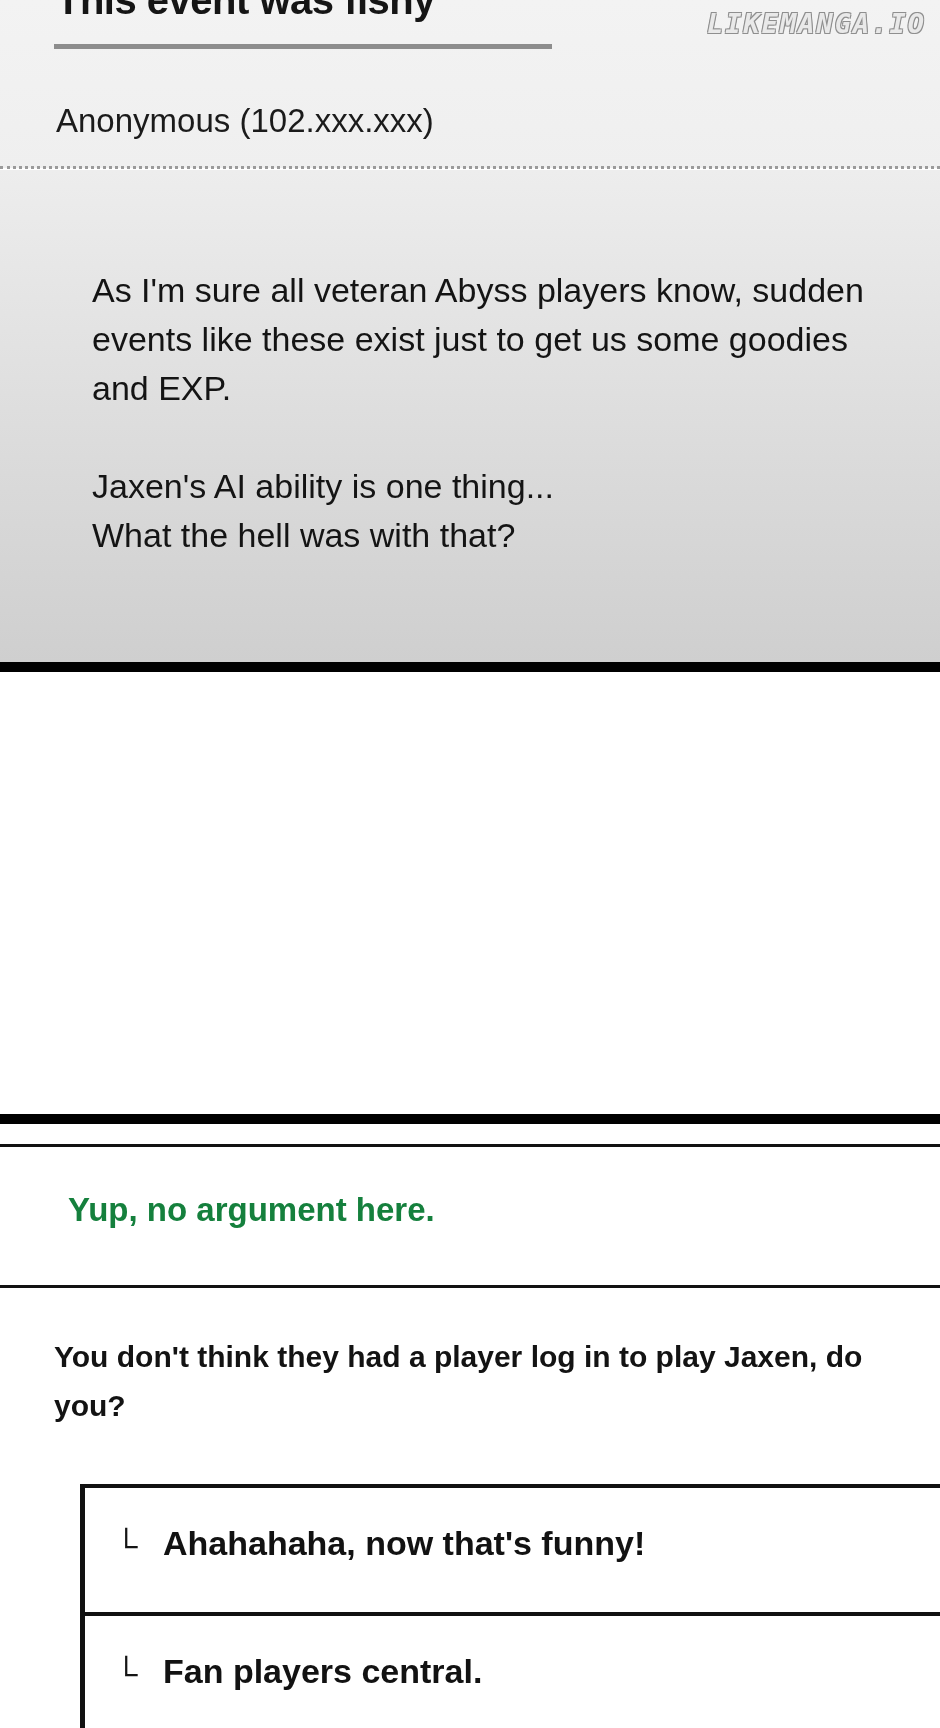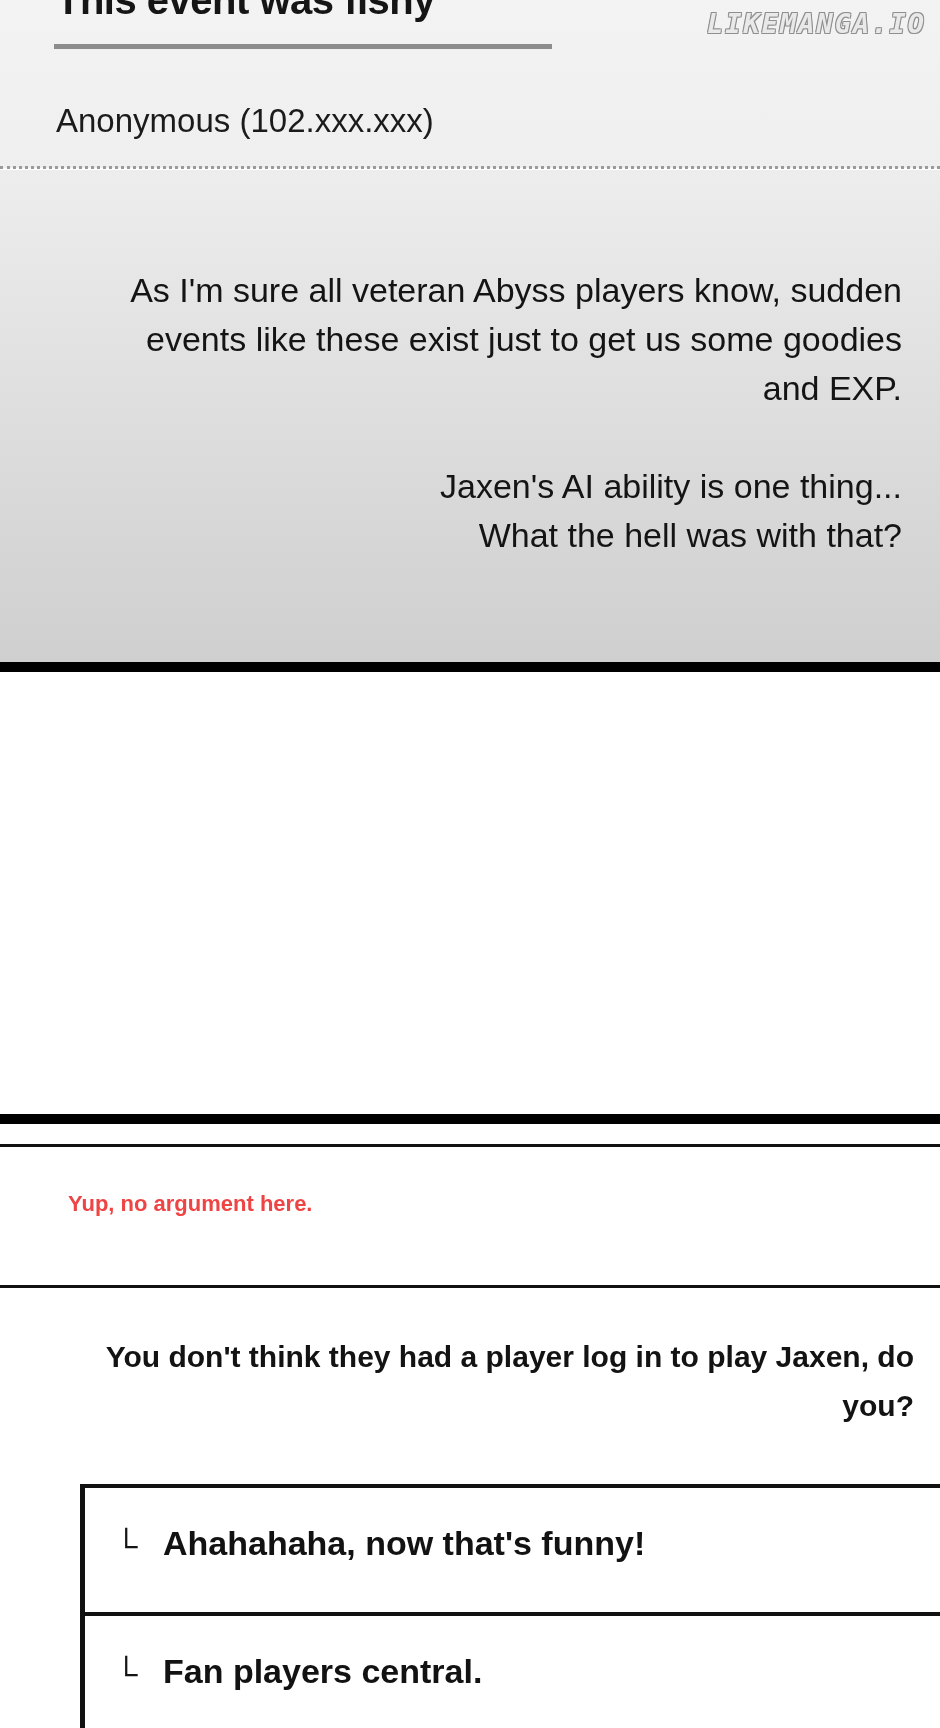--- a/index.html
+++ b/index.html
@@ -13,21 +13,20 @@
     position: relative;
     font-family: "Liberation Sans", sans-serif;
     overflow: hidden;
   }
 
   .page {
     position: relative;
     width: 940px;
     height: 1728px;
     background: #ffffff;
-    text-align: right;
   }
 
   
   .thread-head {
     position: absolute;
     left: 0;
     top: 0;
     width: 940px;
     height: 168px;
     background: linear-gradient(to bottom, #f3f3f3 0%, #efefef 100%);
@@ -142,23 +141,23 @@
     height: 144px;
     background: #ffffff;
     border-top: 3px solid #111111;
     border-bottom: 3px solid #111111;
     box-sizing: border-box;
   }
   .reply-one .reply-text {
     position: absolute;
     left: 68px;
     top: 44px;
-    font-size: 22px;
+    font-size: 33px;
     font-weight: 600;
-    color: #ef4444;
+    color: #15803d;
     white-space: nowrap;
   }
 
   
   .reply-two {
     position: absolute;
     left: 0;
     top: 1290px;
     width: 940px;
     height: 438px;

